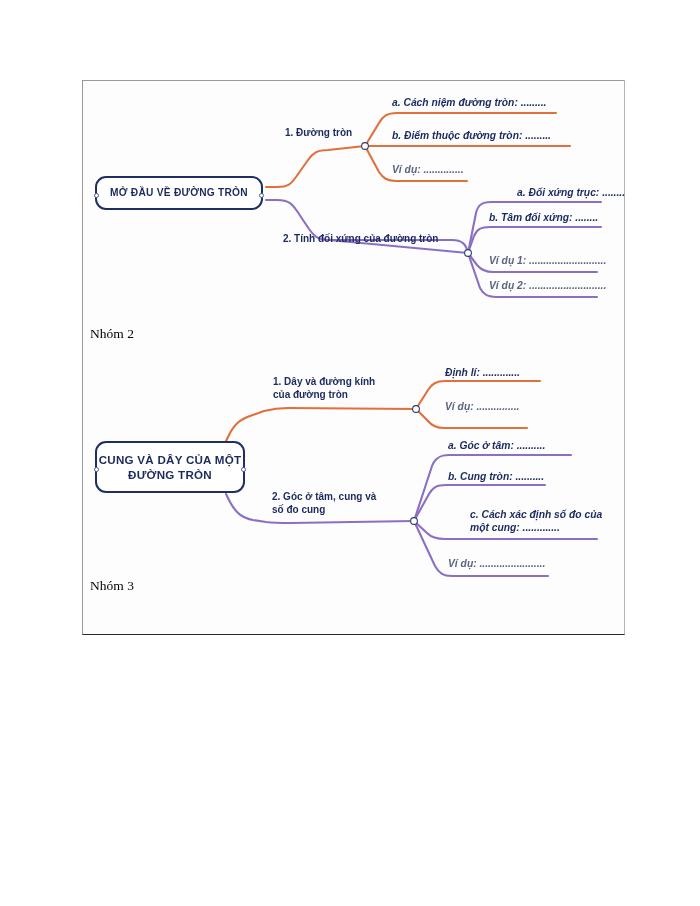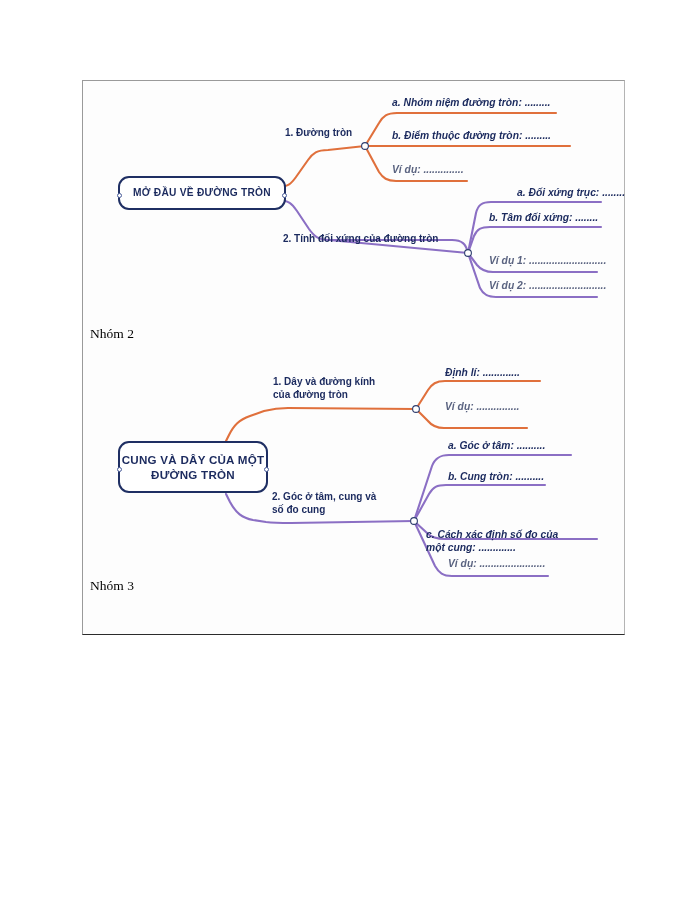--- a/index.html
+++ b/index.html
@@ -49,21 +49,20 @@
     background: #ffffff;
     color: #1b2a5e;
     font-weight: bold;
     text-align: center;
     display: flex;
     align-items: center;
     justify-content: center;
     letter-spacing: 0.25px;
     box-sizing: border-box;
     line-height: 1.32;
-    margin-left: 23px;
   }
   #node-mo-dau {
     left: 95px;
     top: 176px;
     width: 168px;
     height: 34px;
     font-size: 10.2px;
   }
   #node-cung-day {
     left: 95px;
@@ -176,21 +175,21 @@
   </svg>
 
   <div class="central-node" id="node-mo-dau">
     <span>MỞ ĐẦU VỀ ĐƯỜNG TRÒN</span>
     <span class="node-port" style="left:-3px; top:15px;"></span>
     <span class="node-port" style="right:-3px; top:15px;"></span>
   </div>
 
   <div class="branch-label" style="left:285px; top:126px;">1. Đường tròn</div>
 
-  <div class="leaf-label" style="left:392px; top:96px;">a. Nhóm niệm đường tròn: .........</div>
+  <div class="leaf-label" style="left:392px; top:96px;">a. Cách niệm đường tròn: .........</div>
   <div class="leaf-label" style="left:392px; top:129px;">b. Điểm thuộc đường tròn: .........</div>
   <div class="leaf-label muted" style="left:392px; top:163px;">Ví dụ: ..............</div>
 
   <div class="branch-label" style="left:283px; top:232px;">2. Tính đối xứng của đường tròn</div>
 
   <div class="leaf-label" style="left:489px; top:186px;margin-left:28px;">a. Đối xứng trục: ........</div>
   <div class="leaf-label" style="left:489px; top:211px;">b. Tâm đối xứng: ........</div>
   <div class="leaf-label muted" style="left:489px; top:254px;">Ví dụ 1: ...........................</div>
   <div class="leaf-label muted" style="left:489px; top:279px;">Ví dụ 2: ...........................</div>
 
@@ -207,19 +206,19 @@
 của đường tròn</div>
 
   <div class="leaf-label" style="left:445px; top:366px;">Định lí: .............</div>
   <div class="leaf-label muted" style="left:445px; top:400px;">Ví dụ: ...............</div>
 
   <div class="branch-label" style="left:272px; top:490px;">2. Góc ở tâm, cung và
 số đo cung</div>
 
   <div class="leaf-label" style="left:448px; top:439px;">a. Góc ở tâm: ..........</div>
   <div class="leaf-label" style="left:448px; top:470px;">b. Cung tròn: ..........</div>
-  <div class="leaf-label" style="left:426px; top:508px;margin-top:20px;">c. Cách xác định số đo của
+  <div class="leaf-label" style="left:470px; top:508px;">c. Cách xác định số đo của
 một cung: .............</div>
   <div class="leaf-label muted" style="left:448px; top:557px;">Ví dụ: .......................</div>
 
   <div class="group-caption" style="left:90px; top:578px;">Nhóm 3</div>
 
 </div>
 
 </body></html>

